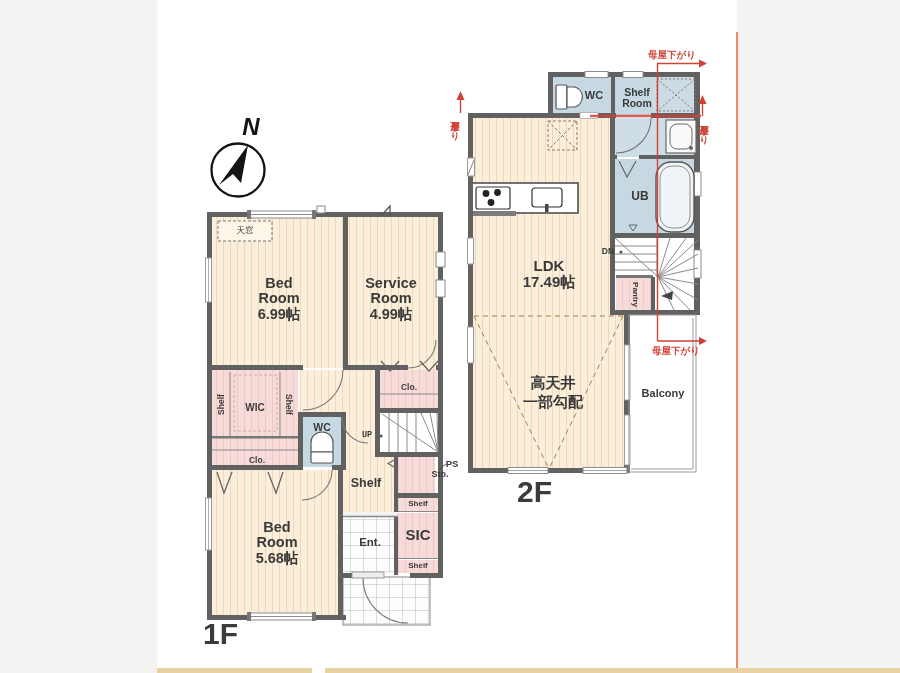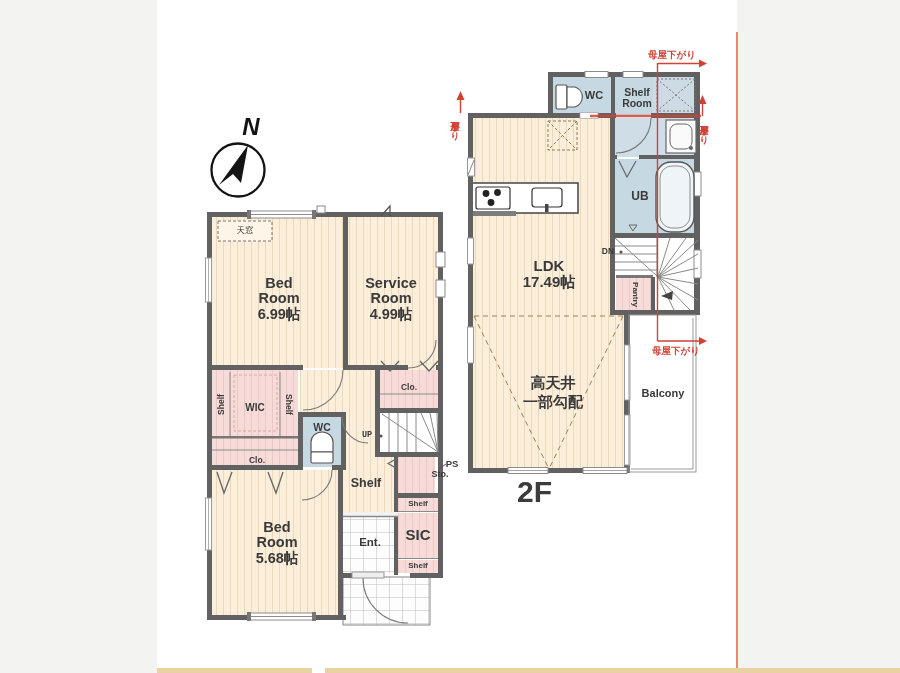--- a/index.html
+++ b/index.html
@@ -332,20 +332,21 @@
 <div class="lbl w6" style="left:392px;top:527px;width:52px;height:17px;font-size:15px;">SIC</div>
 <div class="lbl w6" style="left:392px;top:559px;width:52px;height:14px;font-size:8px;">Shelf</div>
 <div class="lbl w6" style="left:343px;top:533px;width:54px;height:19px;font-size:11.5px;">Ent.</div>
 
 <div class="lbl w7" style="left:207px;top:504px;width:140px;height:78px;font-size:14.5px;">
   <span>Bed</span>
   <span>Room</span>
   <span>5.68帖</span>
 </div>
 
+<div class="lbl w7 left" style="left:203px;top:618px;width:80px;height:38px;font-size:30px;color:#3b3b3b;">1F</div>
 
 <div class="lbl w6" style="left:573px;top:87px;width:42px;height:18px;font-size:11px;">WC</div>
 <div class="lbl w6 wrap" style="left:609px;top:83px;width:56px;height:30px;font-size:10.5px;">Shelf Room</div>
 <div class="lbl w6" style="left:619px;top:186px;width:42px;height:20px;font-size:12px;">UB</div>
 <div class="lbl w6" style="left:593px;top:245px;width:30px;height:14px;font-size:8.5px;">DN</div>
 <div class="lbl w6 rr" style="left:612px;top:288px;width:44px;height:13px;font-size:8px;">Pantry</div>
 
 <div class="lbl w7" style="left:489px;top:251px;width:120px;height:46px;font-size:15px;">
   <span>LDK</span>
   <span>17.49帖</span>

